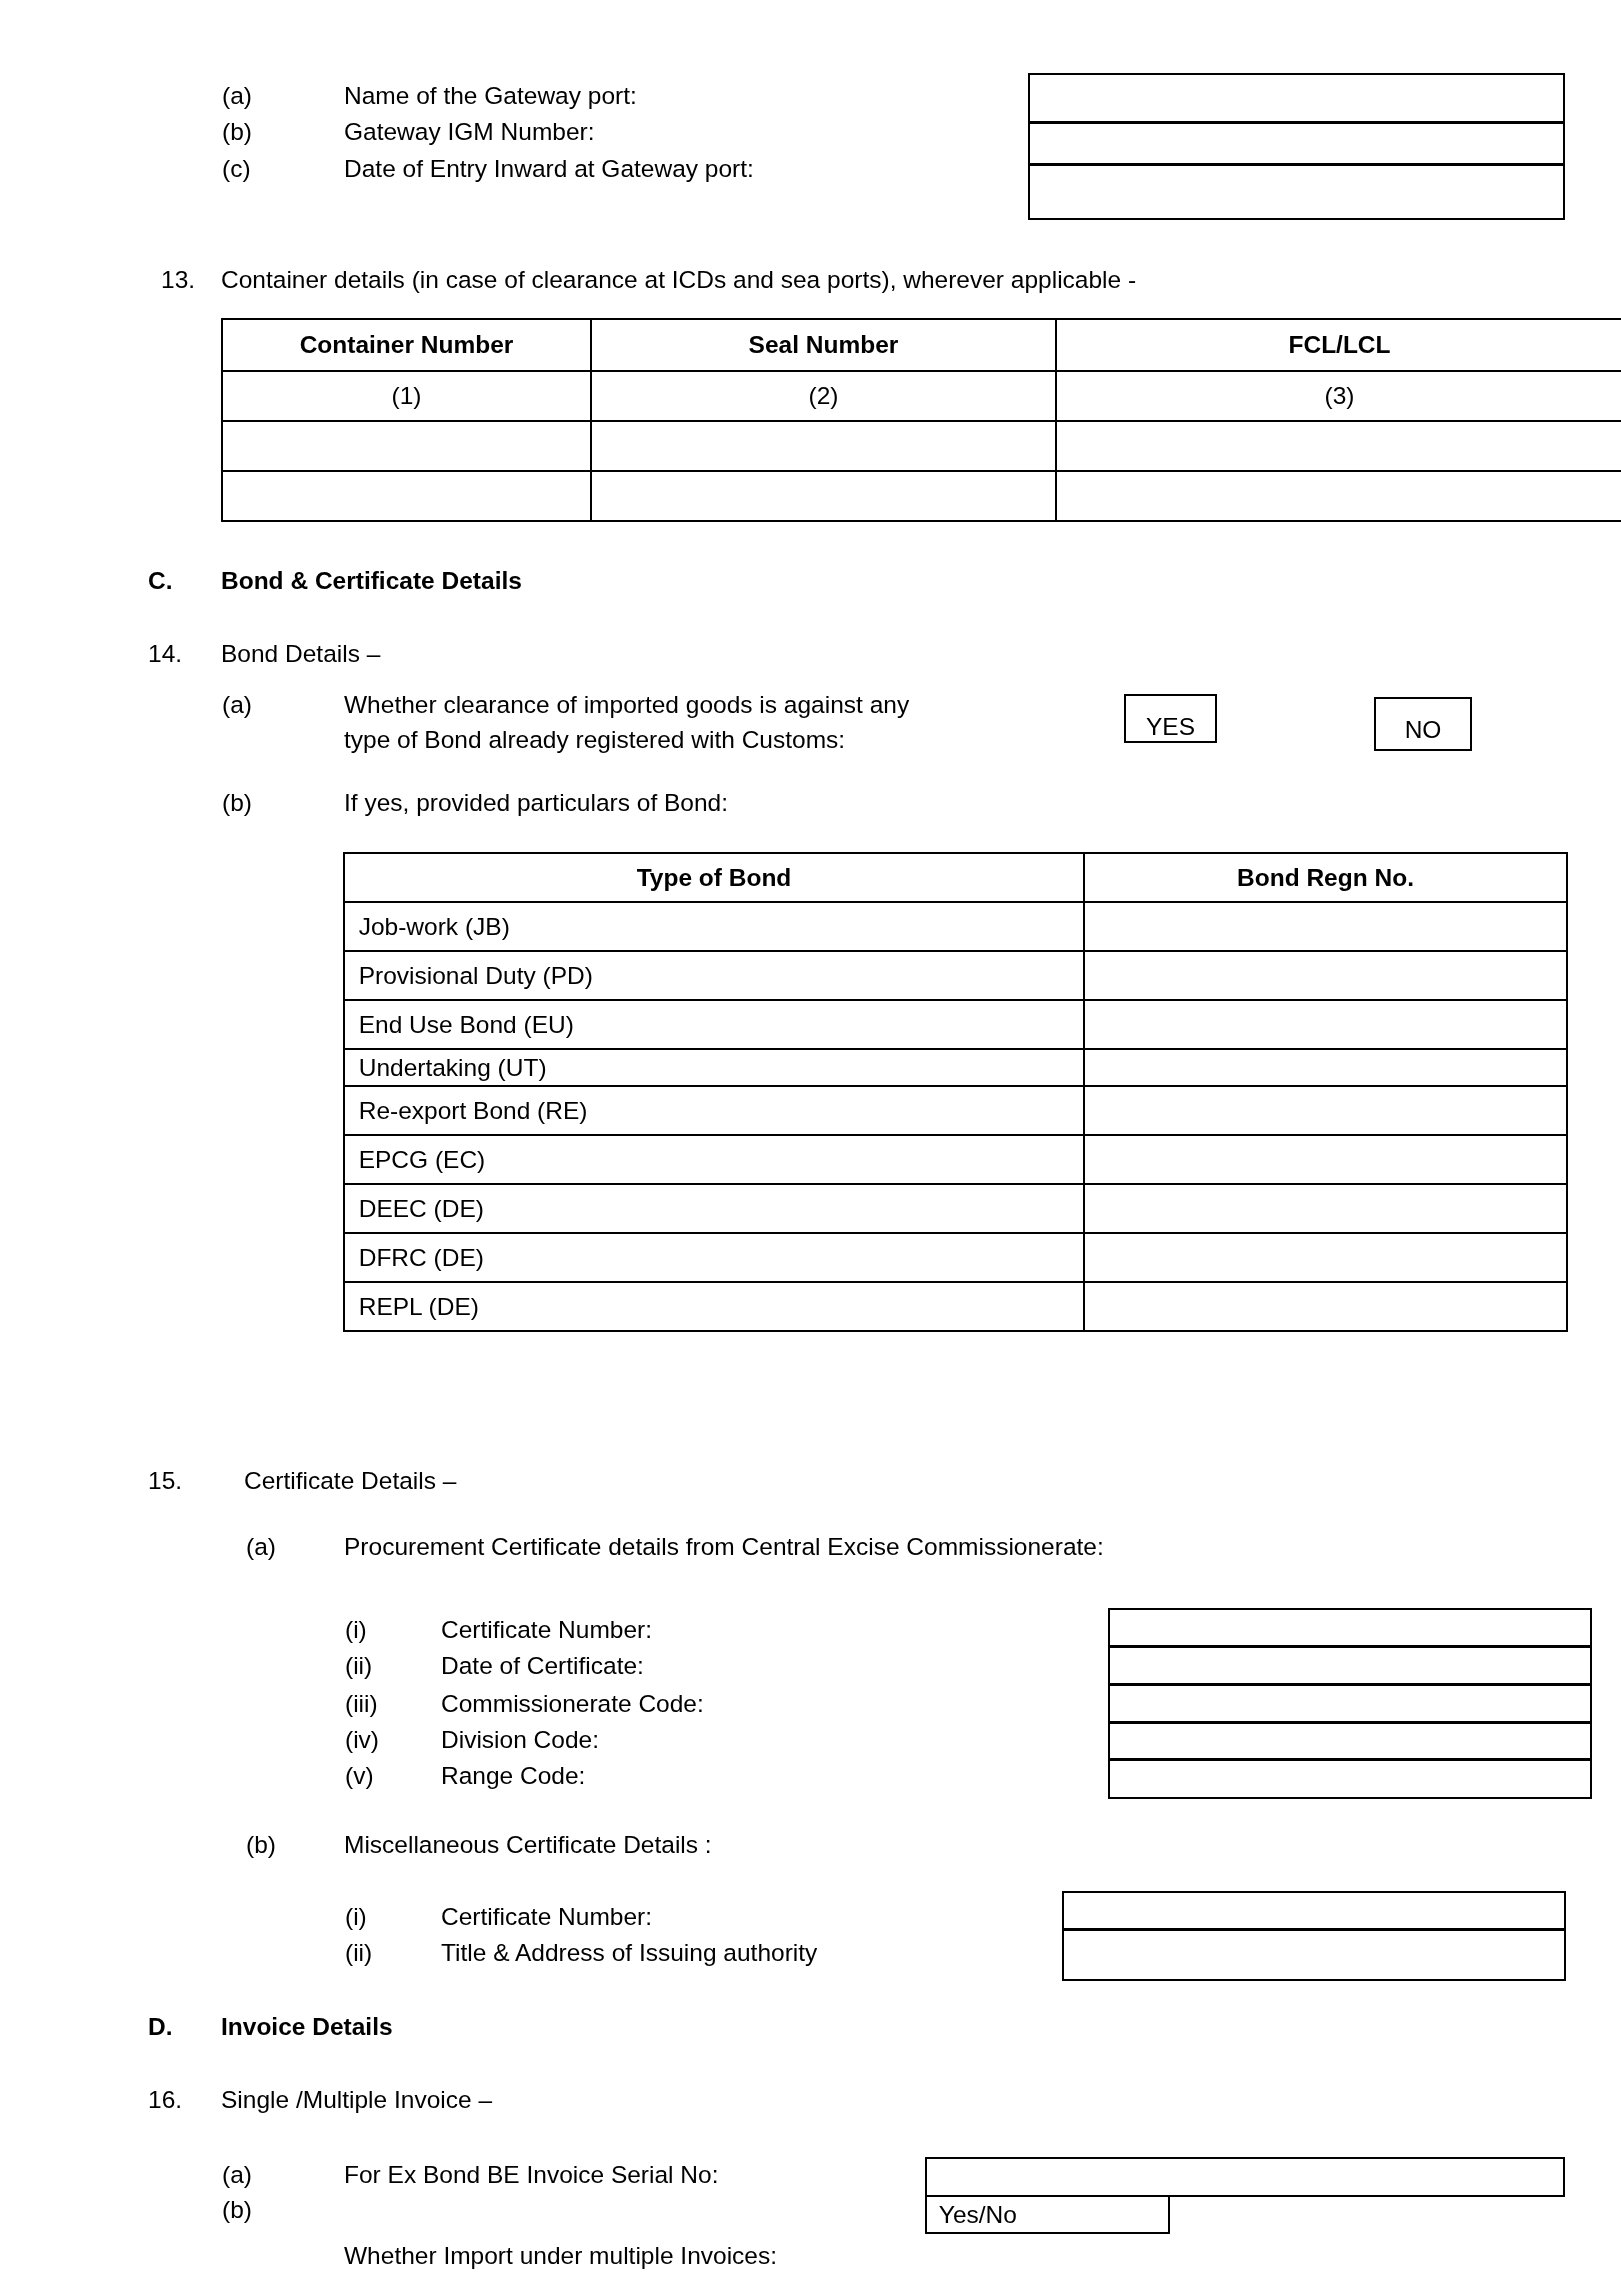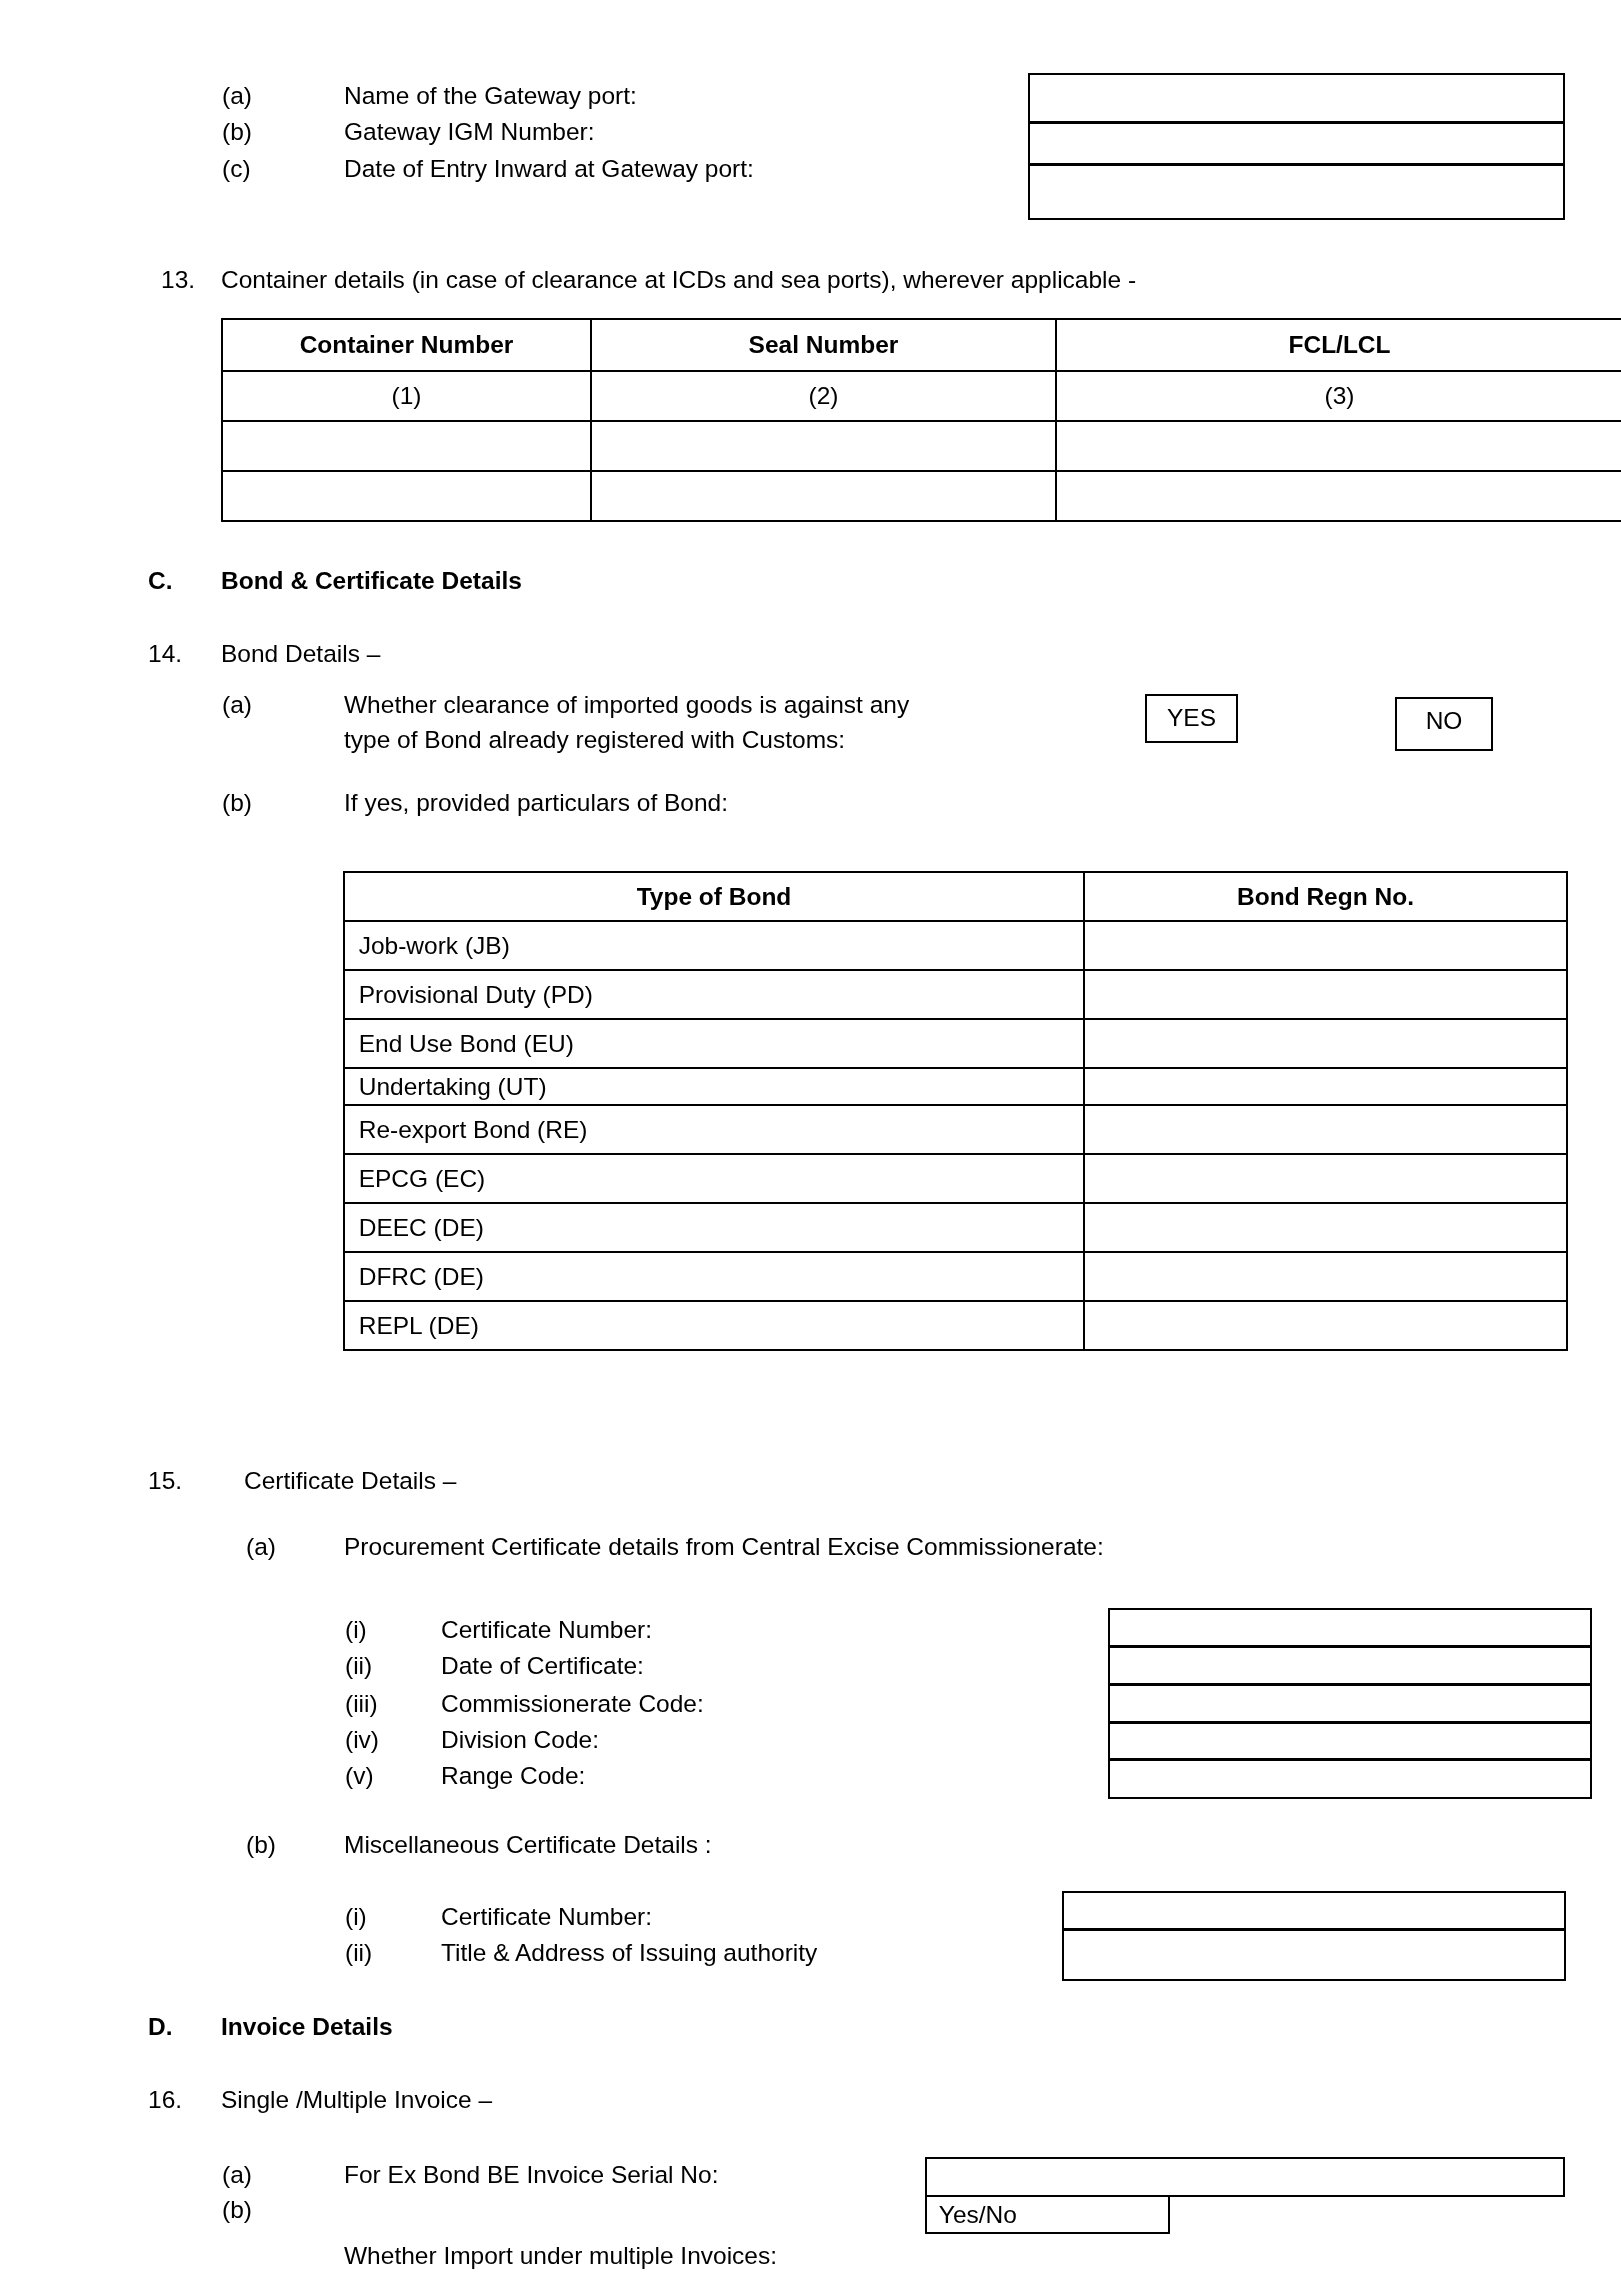--- a/index.html
+++ b/index.html
@@ -9,21 +9,21 @@
   .b { font-weight: bold; }
   .box { position: absolute; border: 2.9px solid #000; box-sizing: border-box; background: #fff; }
   .hline { position: absolute; height: 2.9px; background: #000; }
   .cell-input { position: absolute; box-sizing: border-box; }
   table.grid { position: absolute; border-collapse: collapse; table-layout: fixed; }
   table.grid td, table.grid th { border: 2.9px solid #000; padding: 0; font-size: 24.5px; font-weight: normal; }
   table.grid th { font-weight: bold; text-align: center; }
   .center { text-align: center; }
   .lpad { padding-left: 13.7px !important; text-align: left; }
   .opt { position: absolute; border: 2.9px solid #000; box-sizing: border-box; font-size: 24.5px;
-         display: flex; align-items: flex-start; justify-content: center; padding-top: 8px; margin-left: 21px; }
+         display: flex; align-items: flex-start; justify-content: center; padding-top: 17px; }
   .yn { position: absolute; border: 2.9px solid #000; box-sizing: border-box; font-size: 24.5px;
         padding-left: 11.8px; display: flex; align-items: center; }
 </style>
 </head>
 <body>
 
 <span class="t" style="left:222px; top:95px;">(a)</span>
 <span class="t" style="left:344px; top:95px;">Name of the Gateway port:</span>
 <span class="t" style="left:222px; top:131px;">(b)</span>
 <span class="t" style="left:344px; top:131px;">Gateway IGM Number:</span>
@@ -79,21 +79,21 @@
 <span class="t" style="left:222px; top:704px;">(a)</span>
 <span class="t" style="left:344px; top:704px;">Whether clearance of imported goods is against any</span>
 <span class="t" style="left:344px; top:739px;">type of Bond already registered with Customs:</span>
 
 <div class="opt" style="left:1124px; top:694px; width:93px; height:49px;">YES</div>
 <div class="opt" style="left:1374px; top:697px; width:98px; height:54px;">NO</div>
 
 <span class="t" style="left:222px; top:802px;">(b)</span>
 <span class="t" style="left:344px; top:802px;">If yes, provided particulars of Bond:</span>
 
-<table class="grid" style="left:343px; top:871px; width:1223px;">
+<table class="grid" style="left:343px; top:852px; width:1223px;">
   <colgroup>
       <col style="width:740px">
       <col style="width:483px">
     </colgroup>
   <tbody>
       <tr style="height:49px;">
     <th>Type of Bond</th>
     <th>Bond Regn No.</th>
   </tr>
   <tr style="height:49px;">

